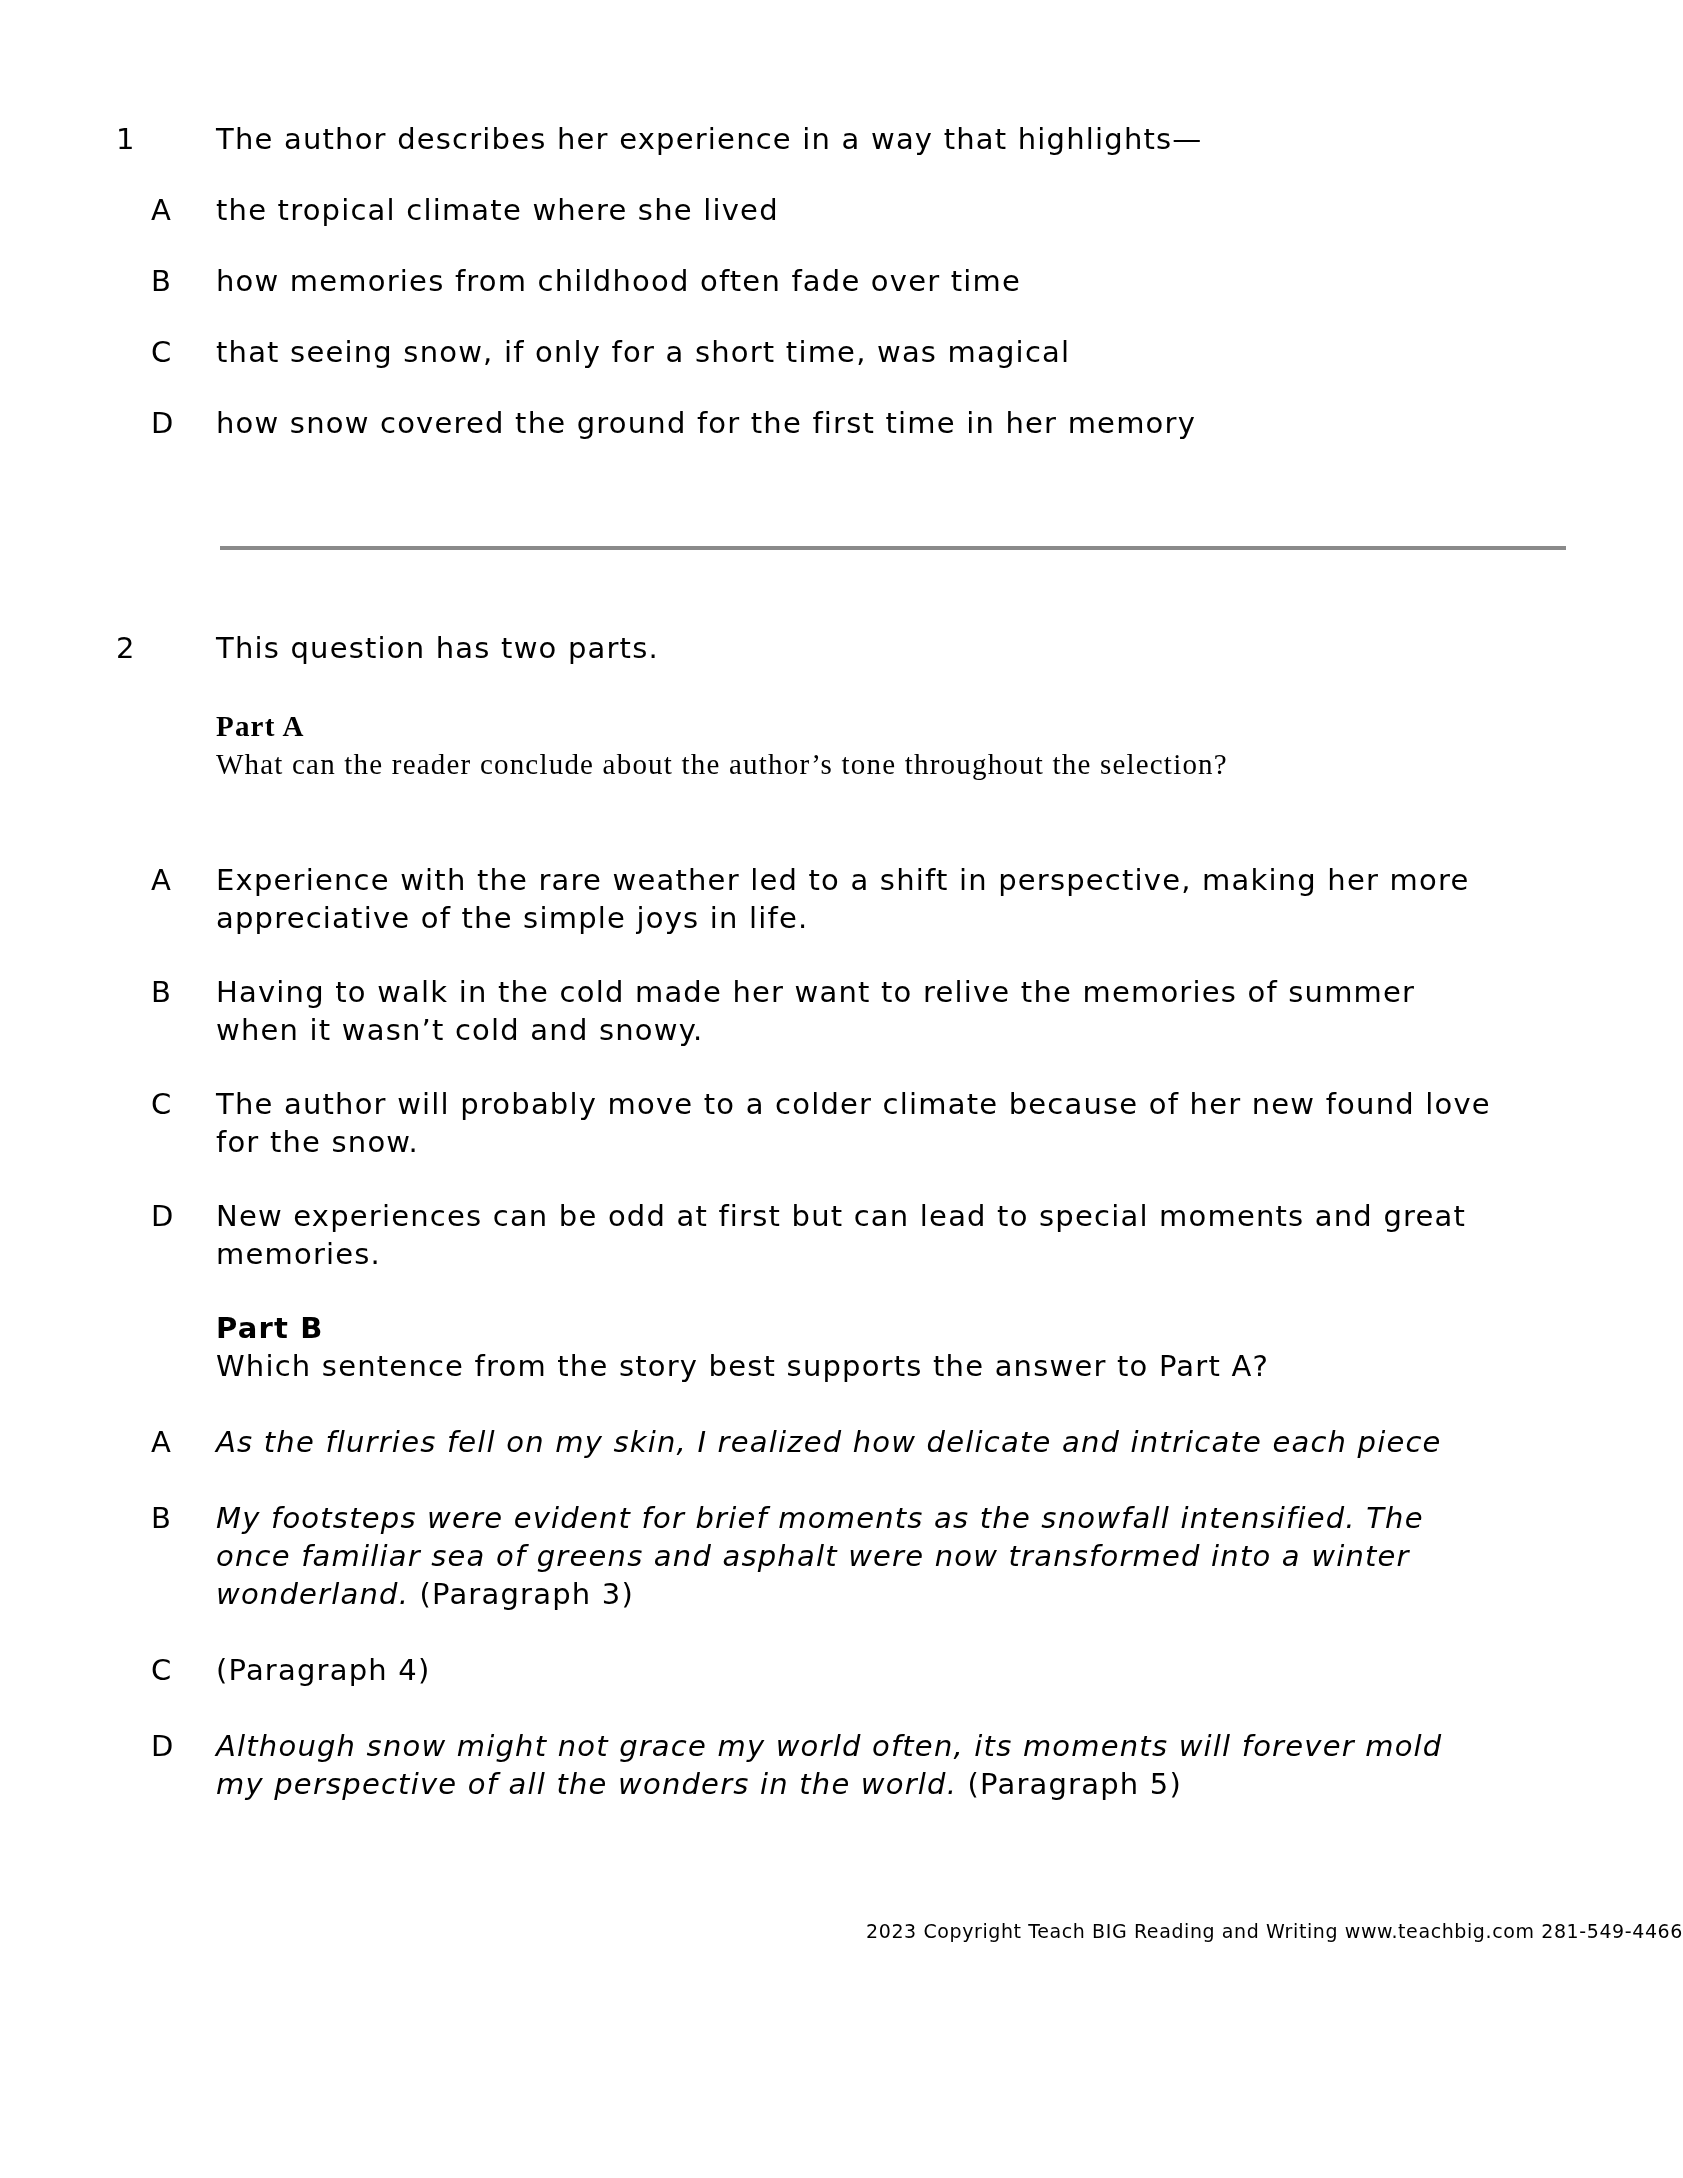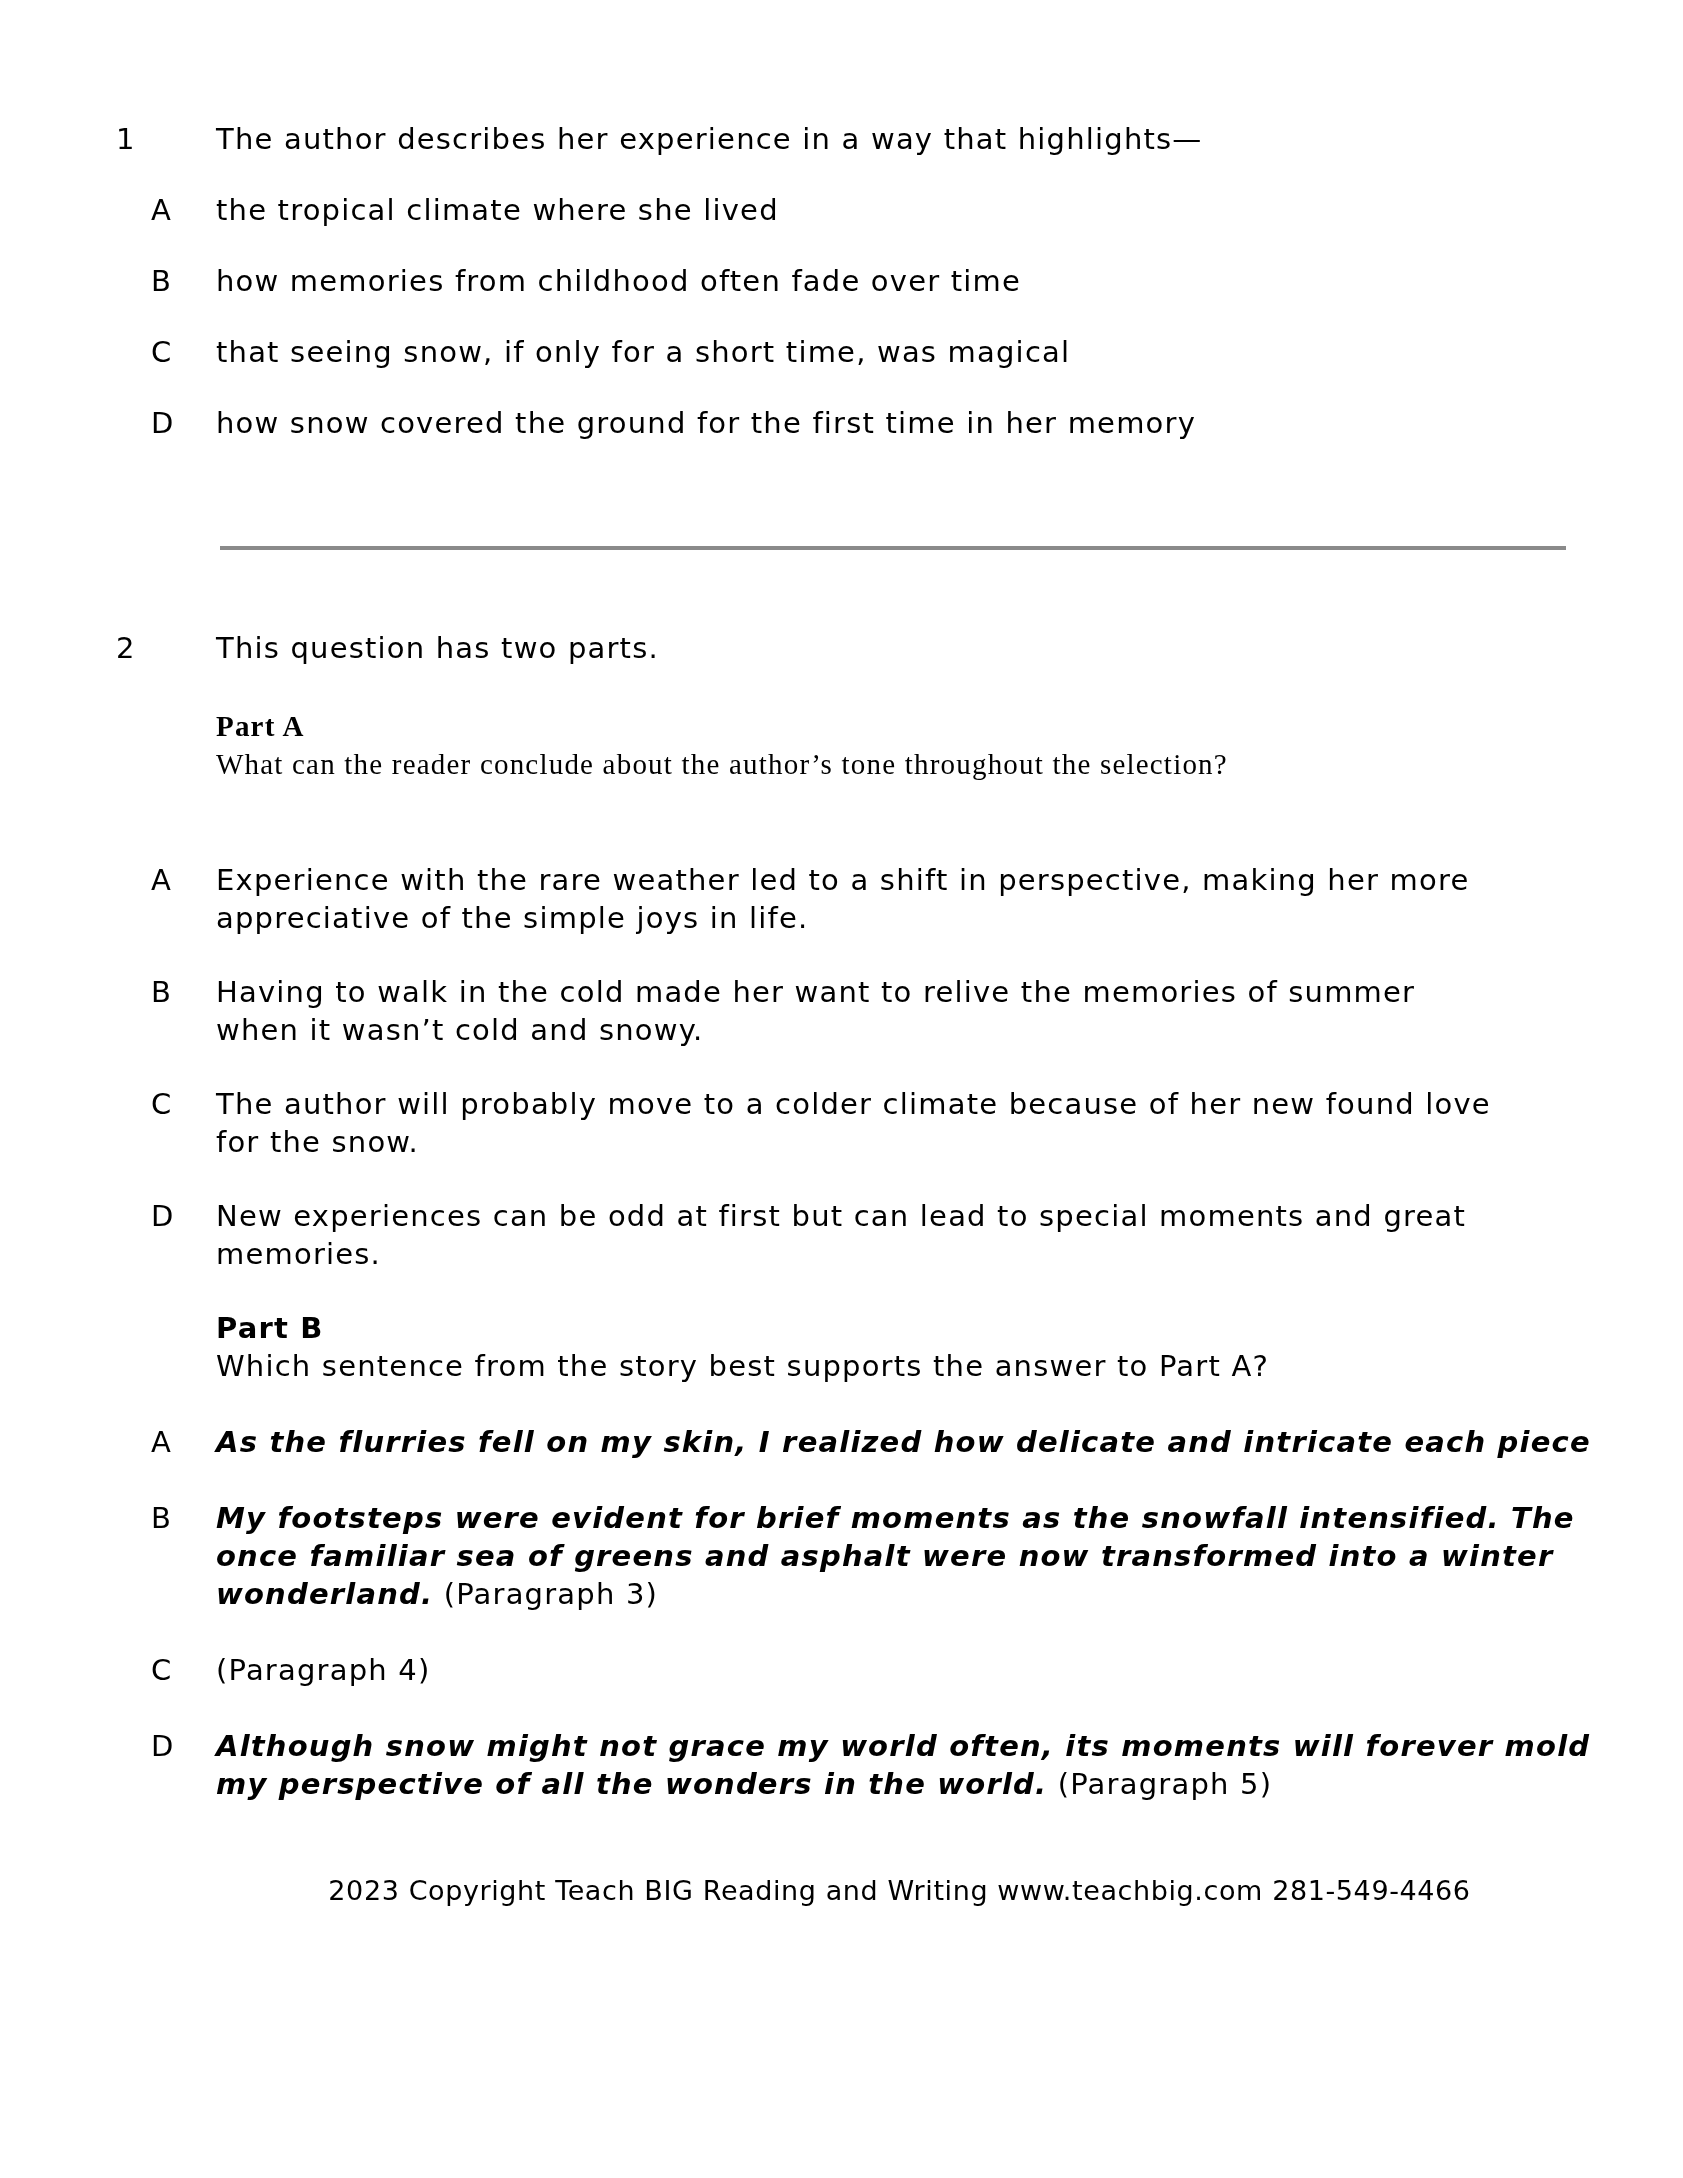--- a/index.html
+++ b/index.html
@@ -65,27 +65,26 @@
   }
   .part-block-b {
     margin-top: 36px;
     margin-left: 100px;
   }
   .pb-opt {
     margin-top: 38px;
   }
   .it {
     font-style: italic;
-    font-weight: bold;
   }
   .footer {
-    margin-top: 71px;
+    margin-top: 111px;
     width: 1567px;
-    text-align: center;
-    font-size: 27px;
+    text-align: right;
+    font-size: 19px;
     line-height: 34px;
     letter-spacing: 0.6px;
   }
 </style>
 </head>
 <body>
 
 <div class="page">
 
   <section>

